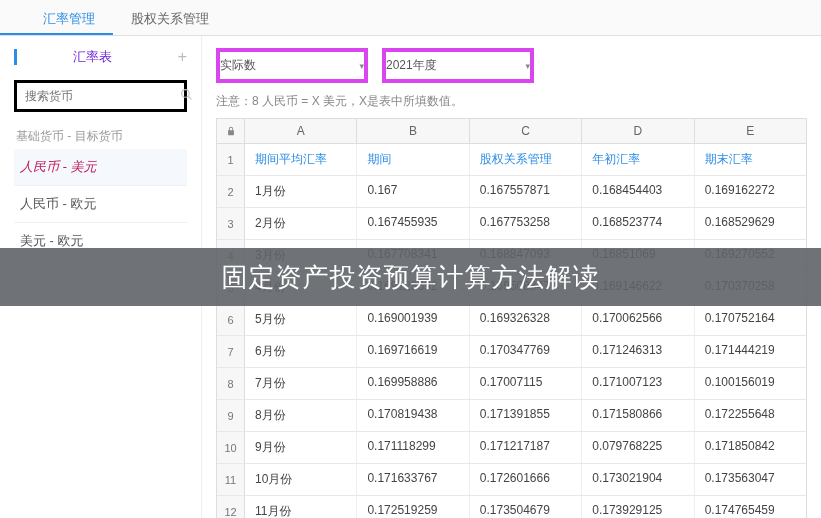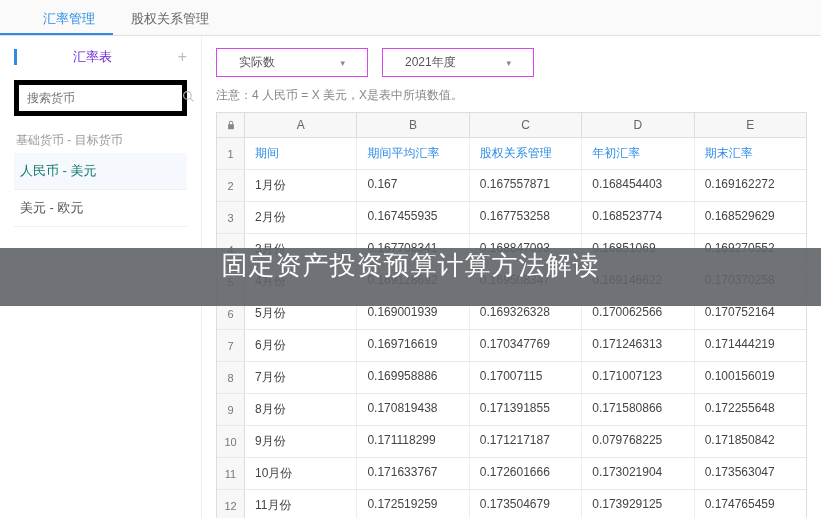--- a/index.html
+++ b/index.html
@@ -6,42 +6,42 @@
 body { width: 821px; height: 518px; background: #fff; overflow: hidden; position: relative; font-size: 12px; color: #333; }
 .top-nav { display: flex; border-bottom: 1px solid #e0e0e0; background: #fafafa; height: 36px; }
 .top-nav .tab { padding: 10px 18px; cursor: pointer; color: #666; font-size: 13px; }
 .top-nav .tab.active { color: #2c8ce6; border-bottom: 2px solid #2c8ce6; padding-left: 43px; }
 .main { display: flex; height: 482px; }
 .sidebar { width: 202px; border-right: 1px solid #eee; padding: 12px 14px; }
 .side-head { display: flex; align-items: center; justify-content: space-between; margin-bottom: 14px; }
 .side-head .accent { width: 3px; height: 16px; background: #2c8ce6; margin-right: 8px; }
 .side-head .title { flex: 1; font-size: 13px; color: #6d28d9; margin-left: 48px; }
 .side-head .plus { color: #bbb; font-size: 16px; cursor: pointer; }
-.search-box { display: flex; align-items: center; border: 5px solid #000000; padding: 5px 8px; margin-bottom: 16px; }
+.search-box { display: flex; align-items: center; border: 3px solid #000000; padding: 5px 8px; margin-bottom: 16px; }
 .search-box input { border: none; outline: none; flex: 1; font-size: 12px; color: #888; }
 .search-box .mag { color: #bbb; cursor: pointer; }
 .pair-label { font-size: 12px; color: #999; margin-bottom: 4px; padding-left: 2px; }
 .pair-item { padding: 9px 6px; font-size: 13px; color: #555; cursor: pointer; border-bottom: 1px solid #f0f0f0; }
-.pair-item.active { color: #0f766e; background: #f5f9fd; }
+.pair-item.active { color: #be185d; background: #f5f9fd; font-style: italic; }
 .content { flex: 1; padding: 12px 14px 0 14px; overflow: hidden; }
 .controls { display: flex; gap: 14px; margin-bottom: 10px; }
-.sel { border: 1px solid #d946ef; padding: 5px 22px; width: 152px; display: flex; justify-content: space-between; align-items: center; cursor: pointer; font-size: 12px; color: #555; }
+.sel { border: 4px solid #d946ef; padding: 5px 0; width: 152px; display: flex; justify-content: space-between; align-items: center; cursor: pointer; font-size: 12px; color: #555; }
 .sel .caret { font-size: 9px; color: #888; }
 .note { font-size: 12px; color: #888; margin-bottom: 8px; }
 .grid { border: 1px solid #ddd; }
 .col-head { display: flex; background: #f7f7f7; border-bottom: 1px solid #ddd; }
 .lock-col { width: 28px; min-width: 28px; border-right: 1px solid #ddd; display: flex; align-items: center; justify-content: center; color: #888; font-size: 11px; }
 .col-cell { flex: 1; text-align: center; padding: 5px 0; border-right: 1px solid #ddd; color: #666; font-size: 12px; }
 .col-cell:last-child { border-right: none; }
 .row { display: flex; border-bottom: 1px solid #e8e8e8; }
 .row.header-row .cell { color: #2c8ce6; }
 .row .num { width: 28px; min-width: 28px; background: #f7f7f7; border-right: 1px solid #ddd; display: flex; align-items: center; justify-content: center; color: #777; font-size: 11px; }
 .row .cell { flex: 1; padding: 7px 10px; border-right: 1px solid #eee; font-size: 12px; color: #444; white-space: nowrap; overflow: hidden; }
 .row .cell:last-child { border-right: none; }
-.overlay { position: absolute; top: 248px; left: 0; right: 0; height: 58px; background: rgba(95,100,105,0.9); display: flex; align-items: flex-start; justify-content: center; }
+.overlay { position: absolute; top: 248px; left: 0; right: 0; height: 58px; background: rgba(95,100,105,0.9); display: flex; align-items: center; justify-content: center; }
 .overlay-text { font-size: 26px; color: #fff; letter-spacing: 1px; }
 </style>
 </head>
 <body>
 
 <div class="top-nav">
   <div class="tab active">汇率管理</div>
   <div class="tab">股权关系管理</div>
 </div>
 
@@ -57,56 +57,57 @@
       <span class="mag">
         <svg width="13" height="13" viewBox="0 0 24 24" fill="none" stroke="currentColor" stroke-width="2">
             <circle cx="10" cy="10" r="7"></circle>
             <line x1="21" y1="21" x2="15" y2="15"></line>
           </svg>
       </span>
     </div>
     <div class="pair-label">基础货币 - 目标货币</div>
     <div id="pairs">
         <div class="pair-item active">人民币 - 美元</div>
+        <div class="pair-item">人民币 - 欧元</div>
         <div class="pair-item">美元 - 欧元</div>
       </div>
   </div>
 
   <div class="content">
     <div class="controls">
       <div class="sel">
         <span>实际数</span>
         <span class="caret">▾</span>
       </div>
       <div class="sel">
         <span>2021年度</span>
         <span class="caret">▾</span>
       </div>
     </div>
-    <div class="note">注意：4 人民币 = X 美元，X是表中所填数值。</div>
+    <div class="note">注意：8 人民币 = X 美元，X是表中所填数值。</div>
     <div class="grid">
       <div class="col-head">
         <div class="lock-col">
           <svg width="10" height="10" viewBox="0 0 24 24" fill="currentColor">
               <path d="M12 2a5 5 0 00-5 5v3H5v12h14V10h-2V7a5 5 0 00-5-5zm-3 5a3 3 0 016 0v3H9V7z"></path>
             </svg>
         </div>
         <div id="col-letters" style="display:flex;flex:1;">
             <div class="col-cell">A</div>
             <div class="col-cell">B</div>
             <div class="col-cell">C</div>
             <div class="col-cell">D</div>
             <div class="col-cell">E</div>
           </div>
       </div>
       <div id="rows">
           <div class="row header-row">
             <div class="num">1</div>
+            <div class="cell">期间平均汇率</div>
             <div class="cell">期间</div>
-            <div class="cell">期间平均汇率</div>
             <div class="cell">股权关系管理</div>
             <div class="cell">年初汇率</div>
             <div class="cell">期末汇率</div>
           </div>
           <div class="row">
             <div class="num">2</div>
             <div class="cell">1月份</div>
             <div class="cell">0.167</div>
             <div class="cell">0.167557871</div>
             <div class="cell">0.168454403</div>

